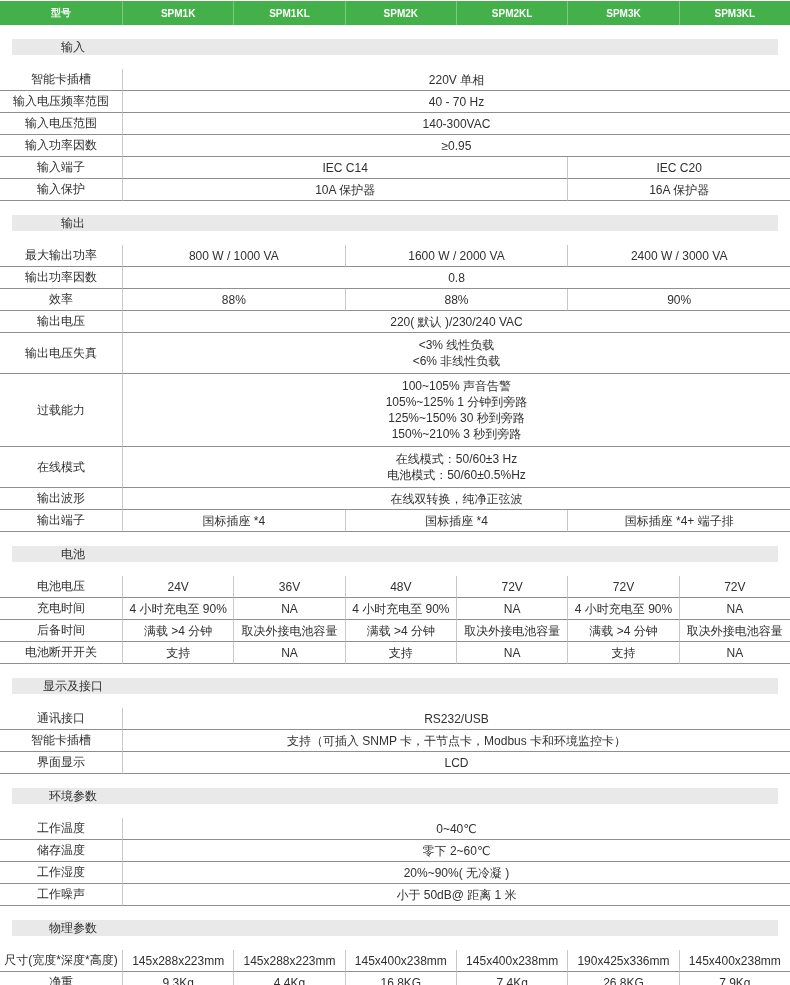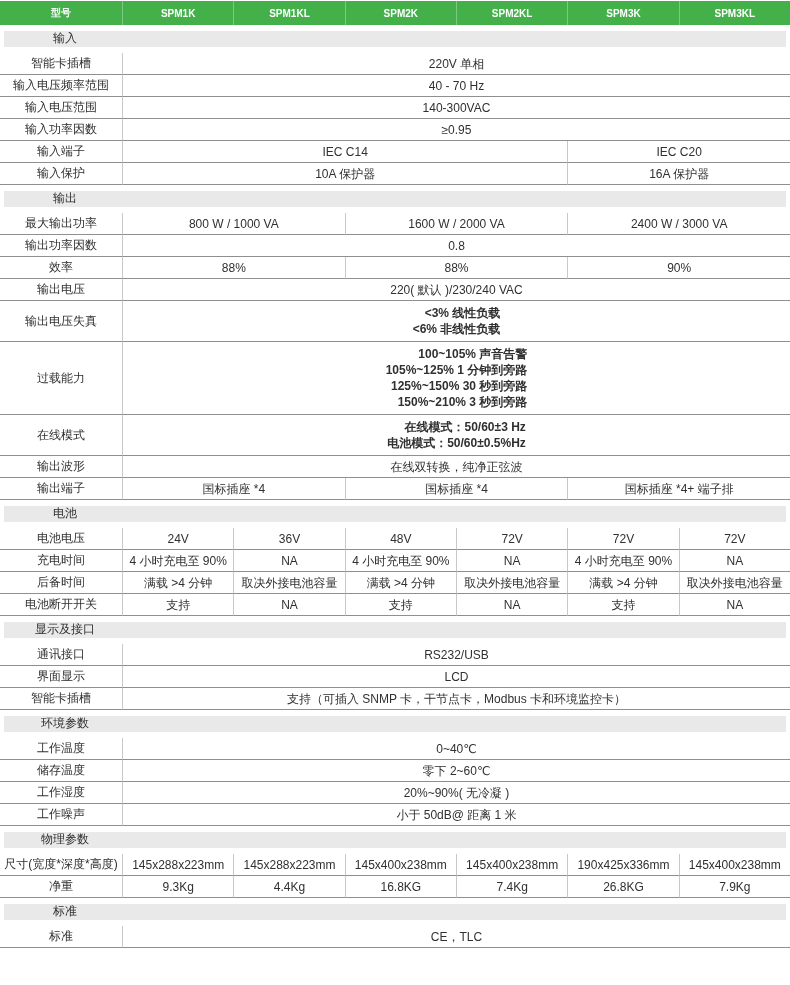--- a/index.html
+++ b/index.html
@@ -35,23 +35,23 @@
   tr.data-row td{
     height:22px;vertical-align:middle;text-align:center;
     border-bottom:1px solid var(--grid-dark);
     padding:1px 4px;
     overflow:hidden;
   }
   tr.data-row td + td{border-left:1px solid var(--grid-light);}
   tr.data-row.tall td{height:auto;padding:4px;}
   .cell-text{white-space:pre-line;line-height:16px;}
   td.multiline .cell-text{
-    display:inline-block;text-align:right;vertical-align:middle;font-weight:bold;
-  }
-  tr.section-row td{padding:4px;border:none;font-family:Liberation Mono, monospace;}
+    display:inline-block;text-align:center;vertical-align:middle;
+  }
+  tr.section-row td{padding:12px;border:none;}
   .section-band{
     background:var(--section-bg);
     height:16px;margin:2px 0;
     display:flex;align-items:center;
   }
   .section-title{
     width:122px;text-align:center;line-height:16px;
   }
   td.label-cell{line-height:15px;}
 </style>
@@ -306,29 +306,29 @@
             </div>
           </td>
         </tr>
         <tr class="data-row">
           <td class="label-cell">通讯接口</td>
           <td colspan="6">
             <div class="cell-text">RS232/USB</div>
           </td>
         </tr>
         <tr class="data-row">
+          <td class="label-cell">智能卡插槽</td>
+          <td colspan="6">
+            <div class="cell-text">支持（可插入 SNMP 卡，干节点卡，Modbus 卡和环境监控卡）</div>
+          </td>
+        </tr>
+        <tr class="data-row">
           <td class="label-cell">界面显示</td>
           <td colspan="6">
             <div class="cell-text">LCD</div>
-          </td>
-        </tr>
-        <tr class="data-row">
-          <td class="label-cell">智能卡插槽</td>
-          <td colspan="6">
-            <div class="cell-text">支持（可插入 SNMP 卡，干节点卡，Modbus 卡和环境监控卡）</div>
           </td>
         </tr>
         <tr class="section-row">
           <td colspan="7">
             <div class="section-band">
               <div class="section-title">环境参数</div>
             </div>
           </td>
         </tr>
         <tr class="data-row">

